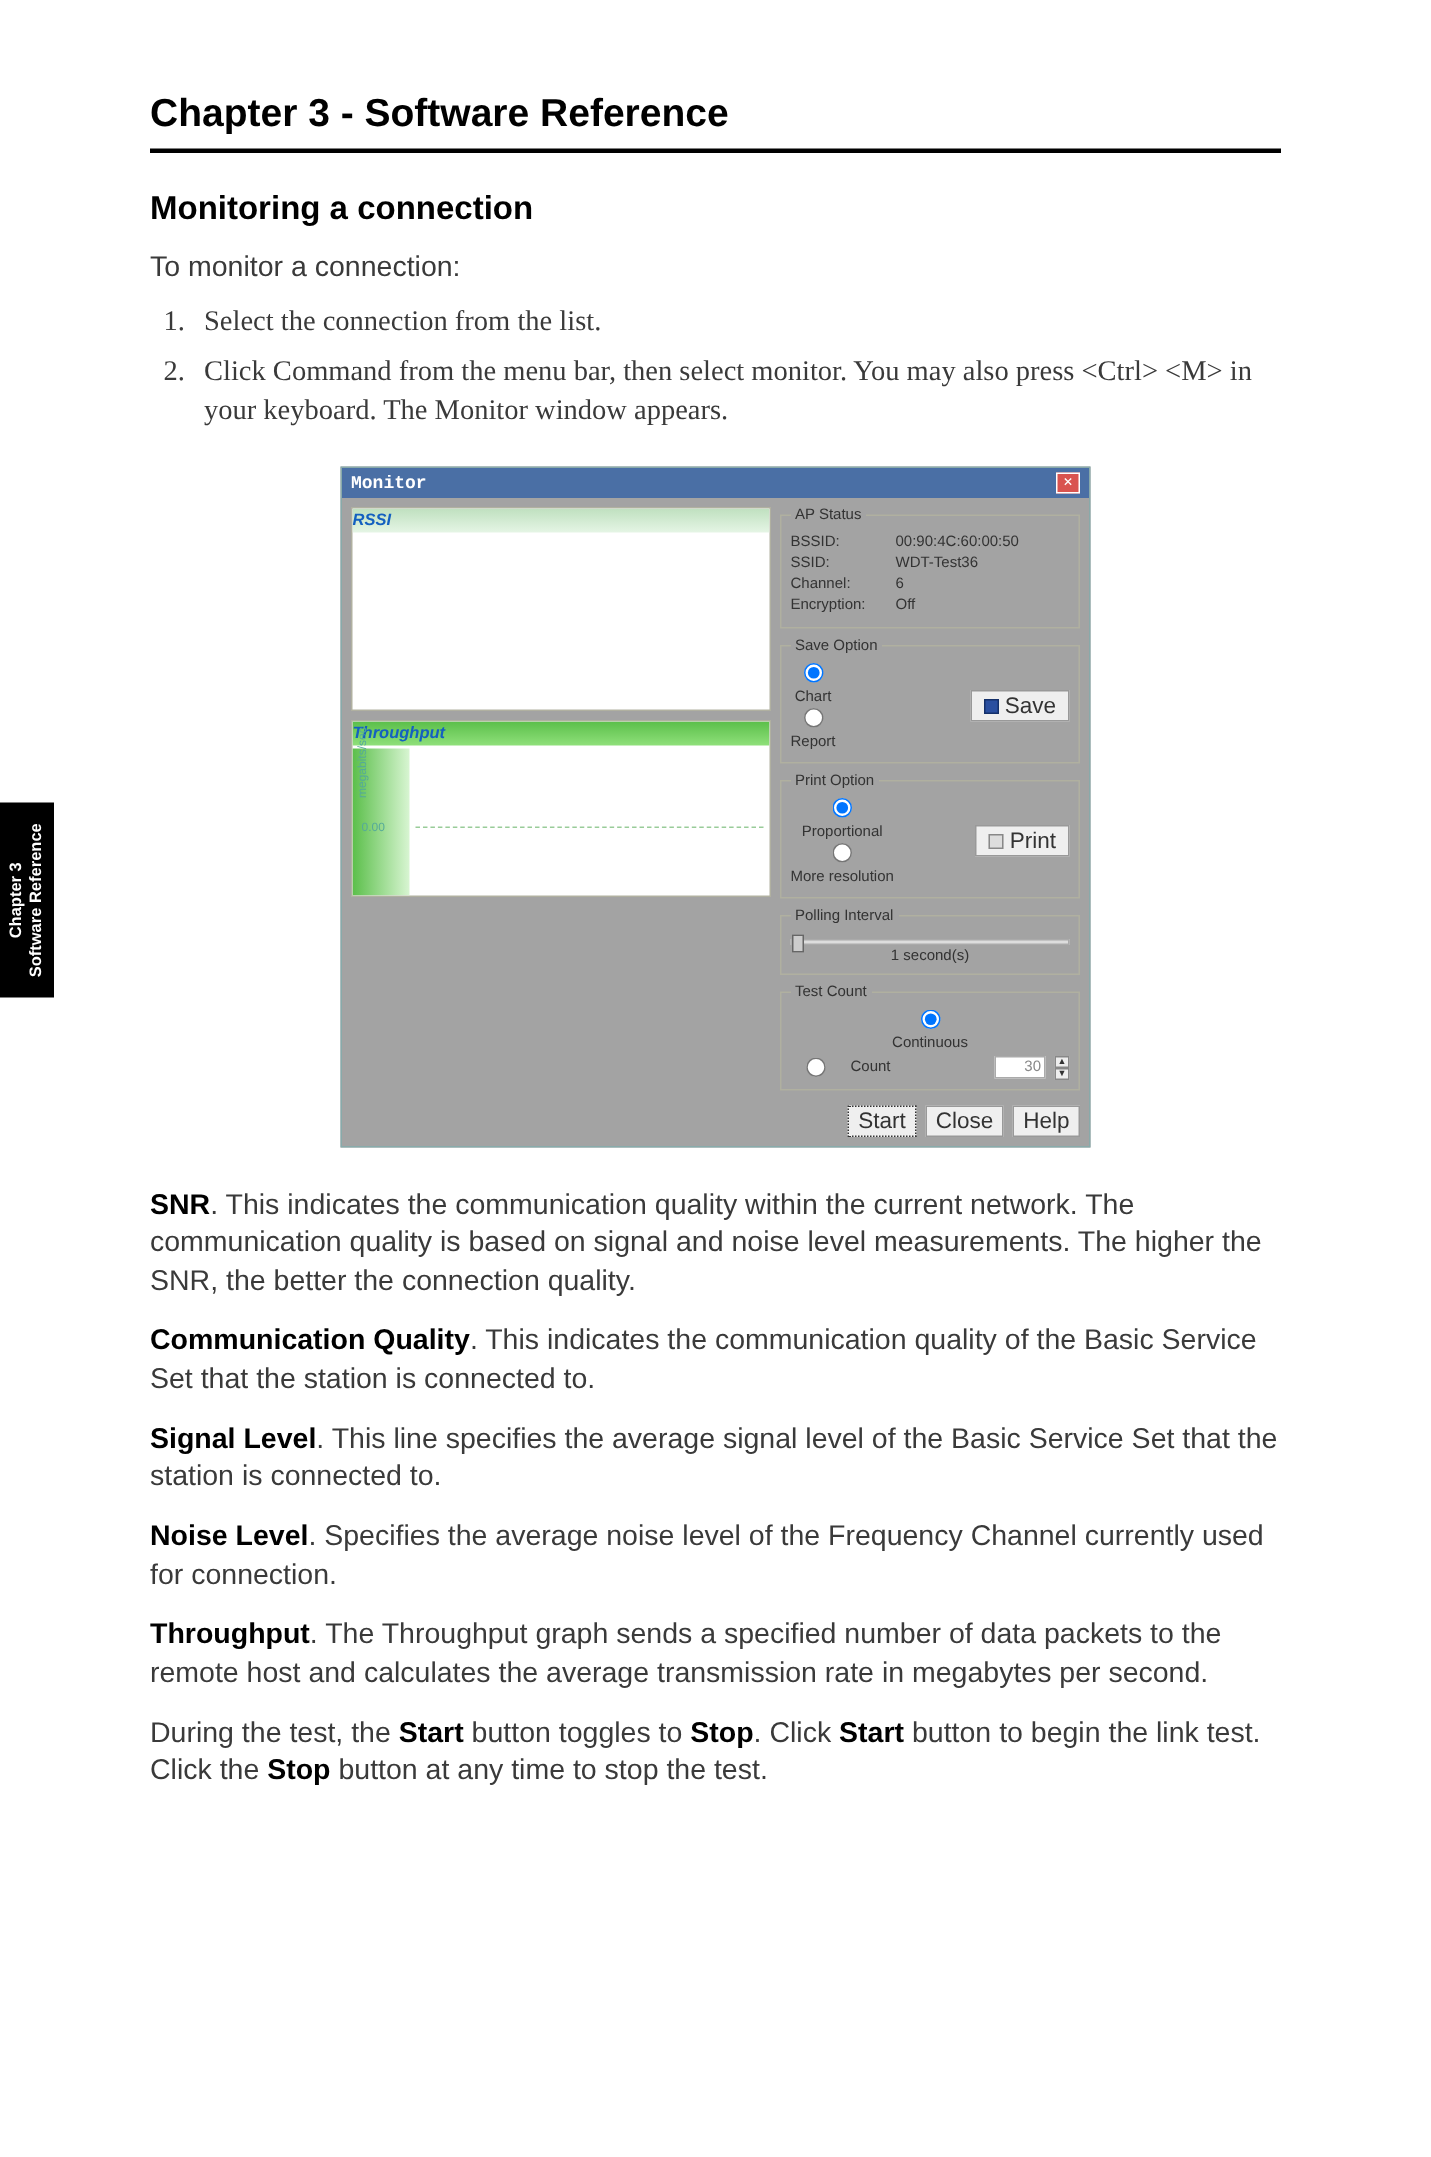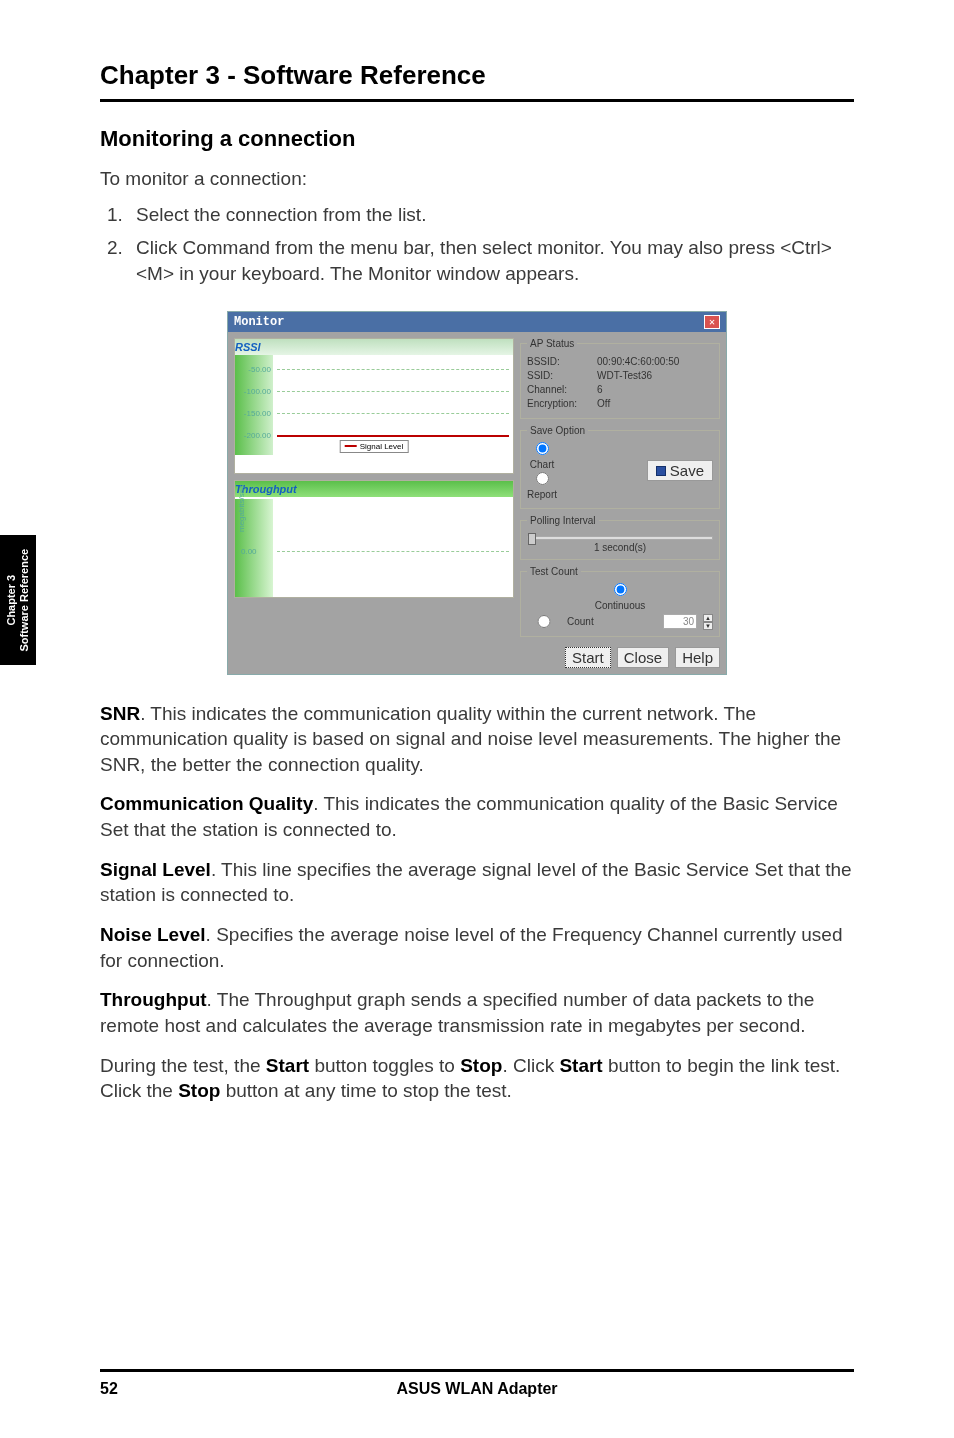--- a/index.html
+++ b/index.html
@@ -39,21 +39,21 @@
     line-height: 1.35;
     margin-bottom: 10px;
   }
   ol.list {
     font-size: 19px;
     color: #3a3a3a;
     line-height: 1.35;
     padding-left: 28px;
     margin-bottom: 24px;
   }
-  ol.list li { margin-bottom: 8px; padding-left: 8px;}
+  ol.list li { margin-bottom: 8px; padding-left: 8px; font-family: Liberation Serif, serif;}
   .side-tab {
     position: absolute;
     left: 0;
     top: 535px;
     width: 36px;
     height: 130px;
     background: #000;
     color: #fff;
     font-size: 11px;
     font-weight: bold;
@@ -205,36 +205,20 @@
 
   <div class="screenshot">
     <div class="titlebar">
       <span>Monitor</span>
       <span class="close">✕</span>
     </div>
     <div class="dlg-body">
       <div class="left-col">
         <div class="chart-box">
           <div class="chart-header">RSSI</div>
-          <div class="chart-area">
-            <div class="chart-greenstrip">
-              <span class="chart-ylabel" style="top:10px">-50.00</span>
-              <span class="chart-ylabel" style="top:32px">-100.00</span>
-              <span class="chart-ylabel" style="top:54px">-150.00</span>
-              <span class="chart-ylabel" style="top:76px">-200.00</span>
-            </div>
-            <div class="chart-line" style="top:14px"></div>
-            <div class="chart-line" style="top:36px"></div>
-            <div class="chart-line" style="top:58px"></div>
-            <div class="chart-signal" style="top:80px"></div>
-            <div class="legend-box">
-              <span class="legend-swatch"></span>
-              <span>Signal Level</span>
-            </div>
-          </div>
         </div>
 
 
         <div class="tp-box">
           <div class="chart-header green">Throughput</div>
           <div class="tp-greenstrip">
             <span class="tp-ylabel-rot">megabits/sec</span>
           </div>
           <div class="tp-line" style="top:70px"></div>
           <span style="position:absolute;left:6px;top:66px;font-size:8px;color:#5a9">0.00</span>
@@ -275,20 +259,39 @@
                   <span>Report</span>
                 </div>
             </div>
             <button class="btn">
                 <span class="icon-save"></span>
                 <span>Save</span>
               </button>
           </div>
         </fieldset>
 
+        <fieldset class="grp">
+          <legend>Print Option</legend>
+          <div style="display:flex;justify-content:space-between;align-items:center">
+            <div>
+              <div class="radio-row">
+                  <input type="radio" checked="" style="">
+                  <span>Proportional</span>
+                </div>
+              <div class="radio-row">
+                  <input type="radio" style="">
+                  <span>More resolution</span>
+                </div>
+            </div>
+            <button class="btn">
+                <span class="icon-print"></span>
+                <span>Print</span>
+              </button>
+          </div>
+        </fieldset>
 
         <fieldset class="grp">
           <legend>Polling Interval</legend>
           <div class="slider-track">
               <div class="slider-thumb"></div>
             </div>
           <div style="text-align:center">1 second(s)</div>
         </fieldset>
 
         <fieldset class="grp">
@@ -331,18 +334,13 @@
   <div class="para-block mtext">
     <span class="lead">Noise Level</span><span>. Specifies the average noise level of the Frequency Channel currently used for connection.</span>
   </div>
   <div class="para-block mtext">
     <span class="lead">Throughput</span><span>. The Throughput graph sends a specified number of data packets to the remote host and calculates the average transmission rate in megabytes per second.</span>
   </div>
   <div class="para-block mtext">
     <span>During the test, the </span><span class="lead">Start</span><span> button toggles to </span><span class="lead">Stop</span><span>. Click </span><span class="lead">Start</span><span> button to begin the link test. Click the </span><span class="lead">Stop</span><span> button at any time to stop the test.</span>
   </div>
 
-  <div class="footer-bar">
-    <span>52</span>
-    <span class="footer-center">ASUS WLAN Adapter</span>
-    <span>&nbsp;</span>
-  </div>
 </div>
 
 </body></html>

